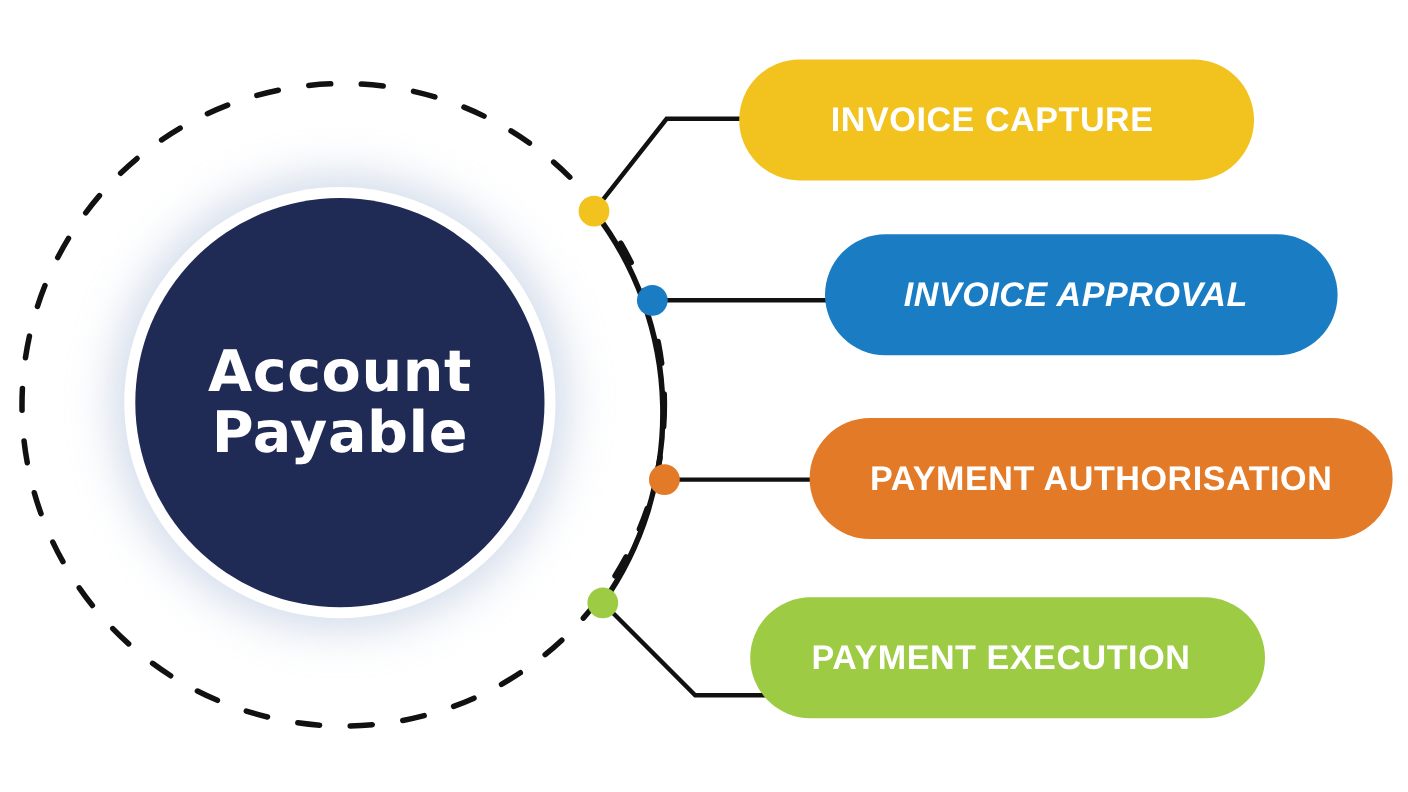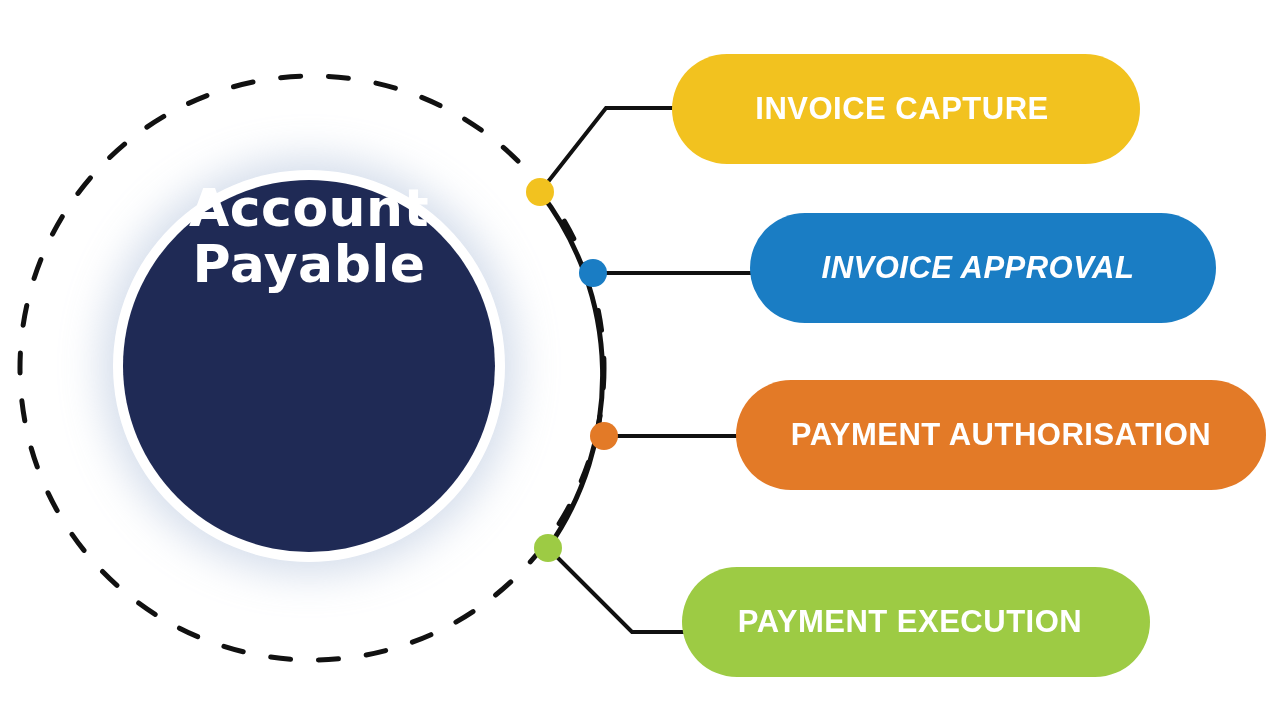--- a/index.html
+++ b/index.html
@@ -4,21 +4,21 @@
   <style>
     html, body { margin:0; padding:0; }
     body { width:1280px; height:720px; background:#ffffff; position:relative; overflow:hidden; font-family:"Liberation Sans", sans-serif; }
     svg.lines { position:absolute; left:0; top:0; width:1280px; height:720px; }
     .core {
       position:absolute; left:113px; top:170px; width:392px; height:392px; border-radius:50%;
       background:#ffffff; box-shadow:0 0 40px 12px rgba(160,180,210,0.45);
     }
     .core-inner {
       position:absolute; left:10px; top:10px; right:10px; bottom:10px; border-radius:50%;
-      display:flex; flex-direction:column; align-items:center; justify-content:flex-start;
+      display:flex; flex-direction:column; align-items:center; justify-content:center;
     }
     .core-line { color:#ffffff; font-weight:900; font-size:52px; line-height:56px; letter-spacing:0.5px; font-family:"DejaVu Sans", sans-serif; }
     .pill {
       position:absolute; height:110px; border-radius:55px; display:flex; align-items:center; justify-content:center;
       color:#ffffff; font-weight:700; font-size:31px; letter-spacing:0.5px; font-family:"Liberation Sans", sans-serif;
     }
     .dot { position:absolute; width:28px; height:28px; border-radius:50%; }
   </style>
 </head>
 <body>
@@ -49,15 +49,15 @@
 
 <div class="pill" style="left: 672px; top: 54px; width: 468px; background: rgb(242, 194, 31); align-items: center;">
   <span style="margin-left:-8px;">INVOICE CAPTURE</span>
 </div>
 <div class="pill" style="left: 750px; top: 213px; width: 466px; background: rgb(26, 125, 196);">
   <span style="margin-left:-10px;font-style:italic;">INVOICE APPROVAL</span>
 </div>
 <div class="pill" style="left: 736px; top: 380px; width: 530px; background: rgb(227, 122, 39);">
   <span>PAYMENT AUTHORISATION</span>
 </div>
-<div class="pill" style="left: 682px; top: 543px; width: 468px; background: rgb(157, 203, 68); margin-top: 24px;">
+<div class="pill" style="left: 682px; top: 543px; width: 468px; background: rgb(157, 203, 68);">
   <span style="margin-left:-12px;">PAYMENT EXECUTION</span>
 </div>
 
 </body></html>

